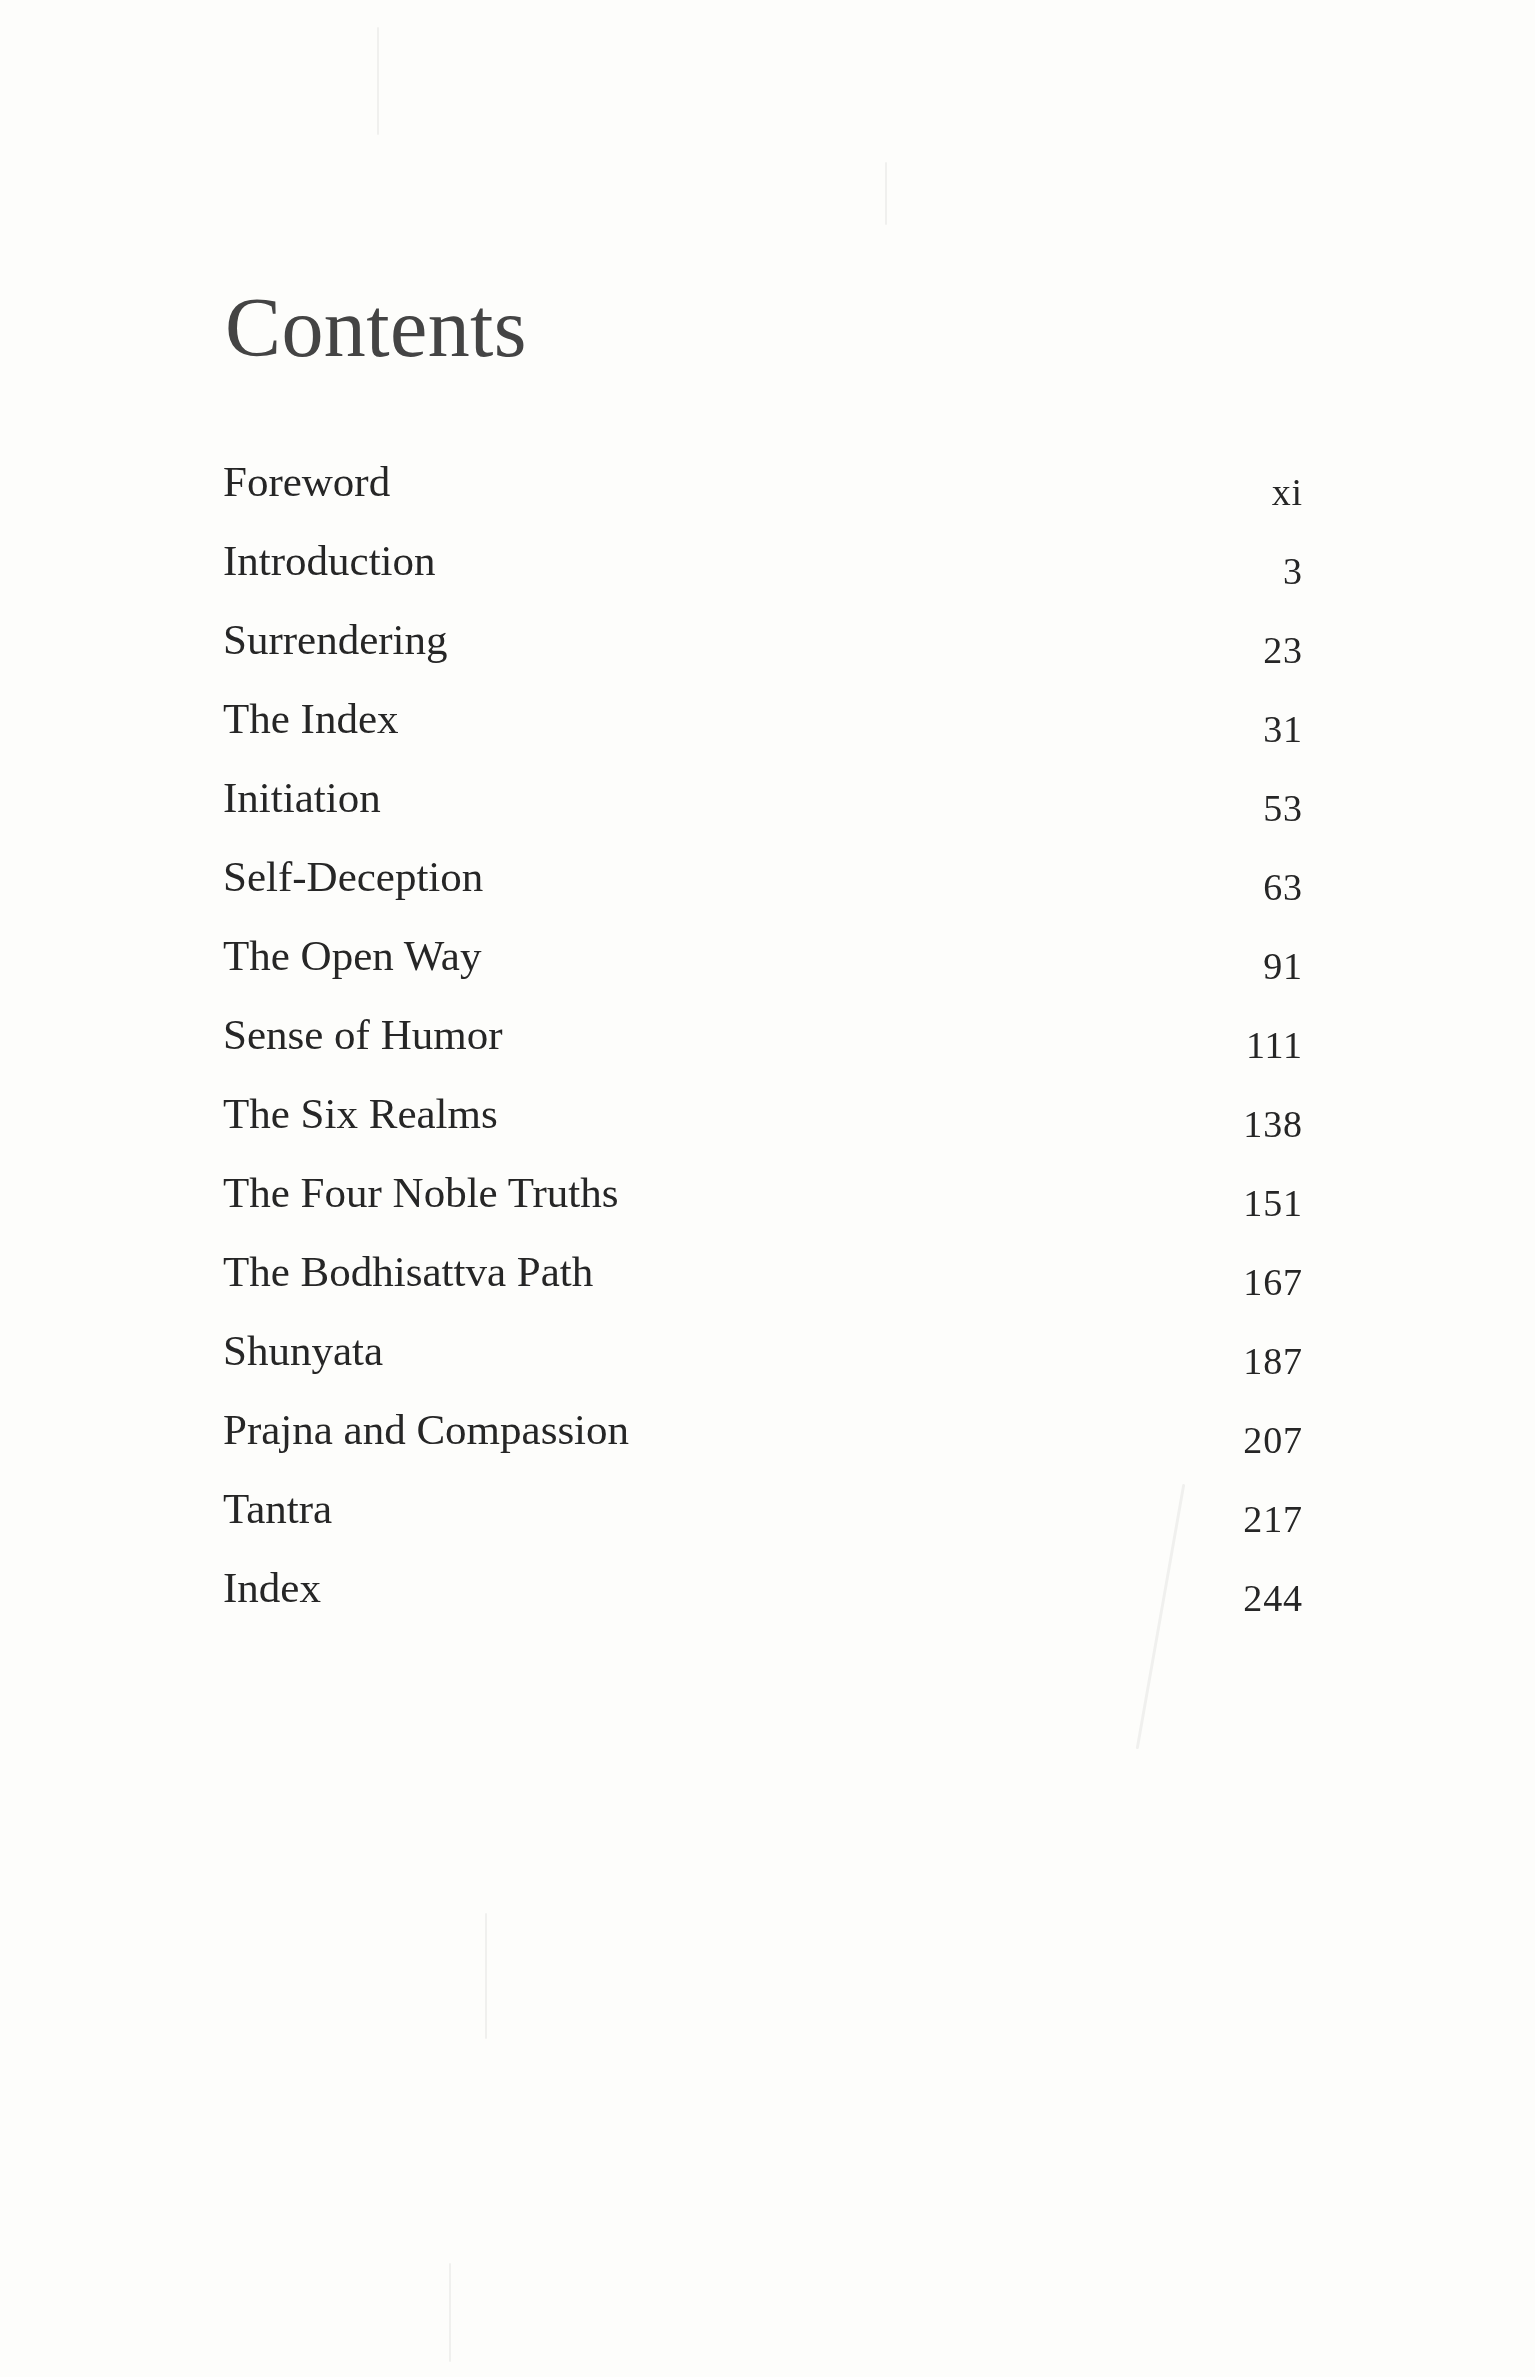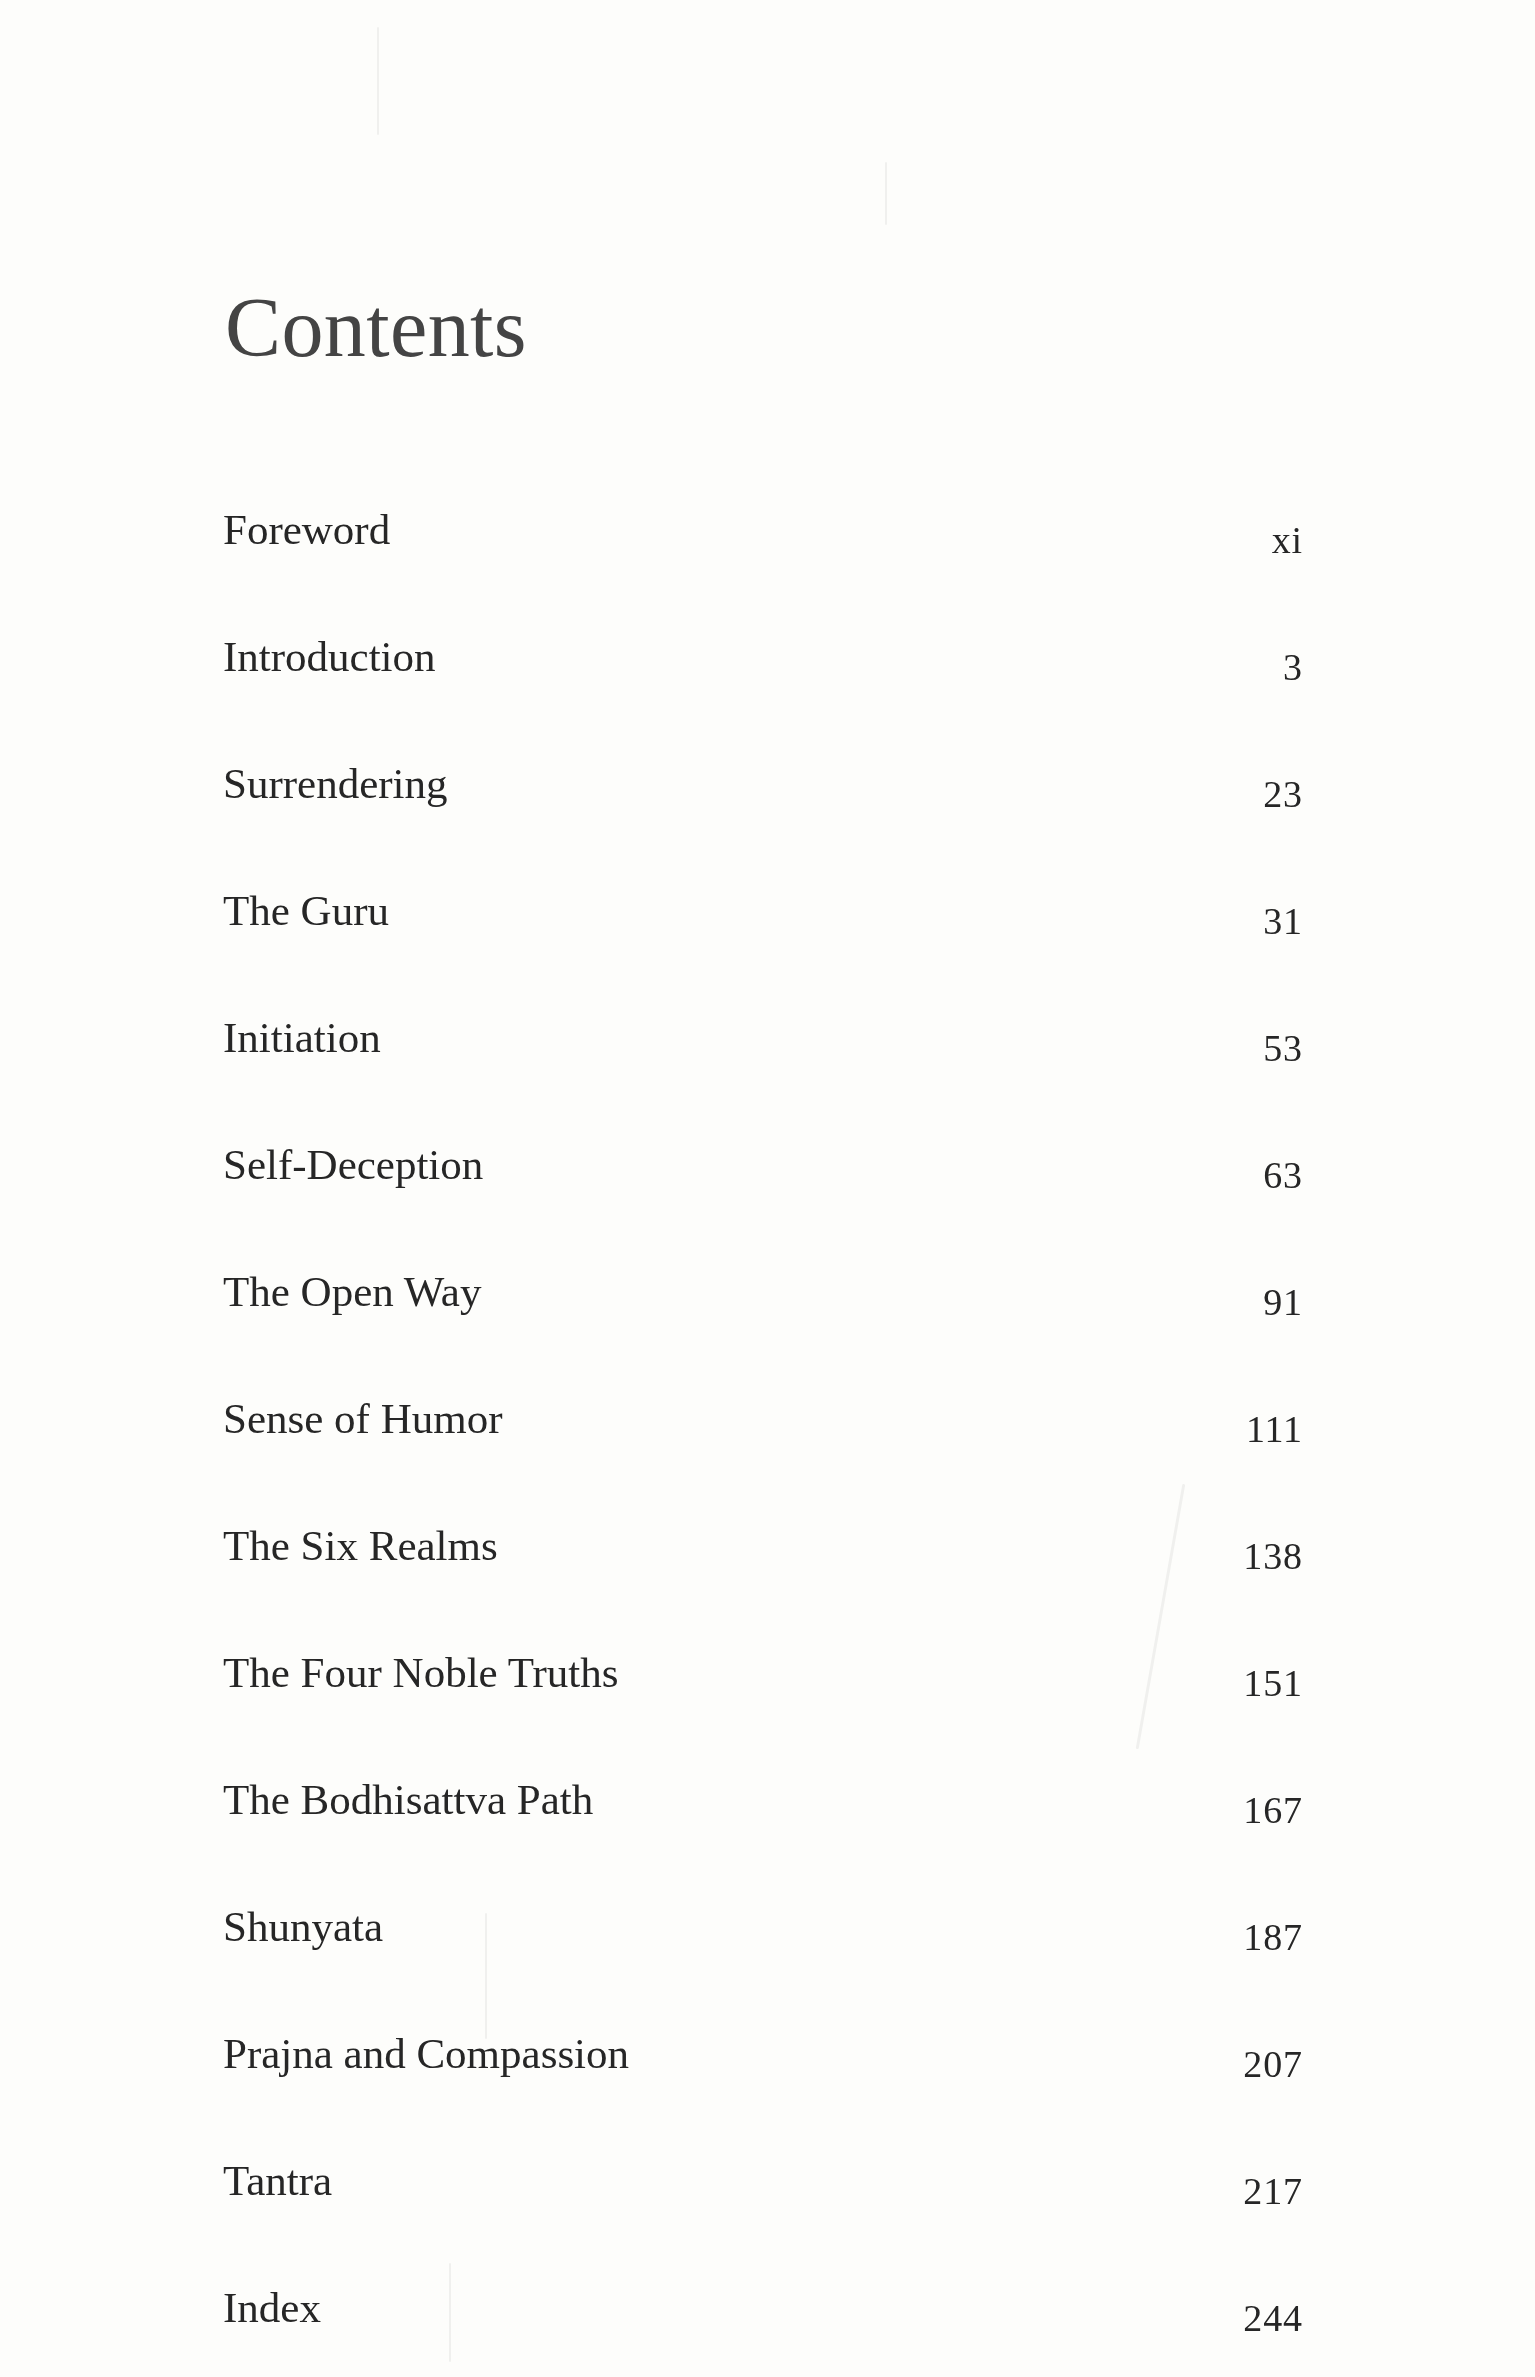--- a/index.html
+++ b/index.html
@@ -45,21 +45,20 @@
       width: 1080px;
       margin: 0;
       padding: 0;
       list-style: none;
     }
     .toc-row {
       display: flex;
       justify-content: space-between;
       align-items: baseline;
       height: 79px;
-      margin-top: 48px;
     }
     .toc-title {
       font-size: 43px;
       line-height: 1;
       color: #262626;
     }
     .toc-page {
       font-size: 38px;
       line-height: 1;
       color: #262626;
@@ -88,21 +87,21 @@
     </li>
     <li class="toc-row">
       <span class="toc-title">Introduction</span>
       <span class="toc-page">3</span>
     </li>
     <li class="toc-row">
       <span class="toc-title">Surrendering</span>
       <span class="toc-page">23</span>
     </li>
     <li class="toc-row">
-      <span class="toc-title">The Guru</span>
+      <span class="toc-title">The Index</span>
       <span class="toc-page">31</span>
     </li>
     <li class="toc-row">
       <span class="toc-title">Initiation</span>
       <span class="toc-page">53</span>
     </li>
     <li class="toc-row">
       <span class="toc-title">Self-Deception</span>
       <span class="toc-page">63</span>
     </li>

